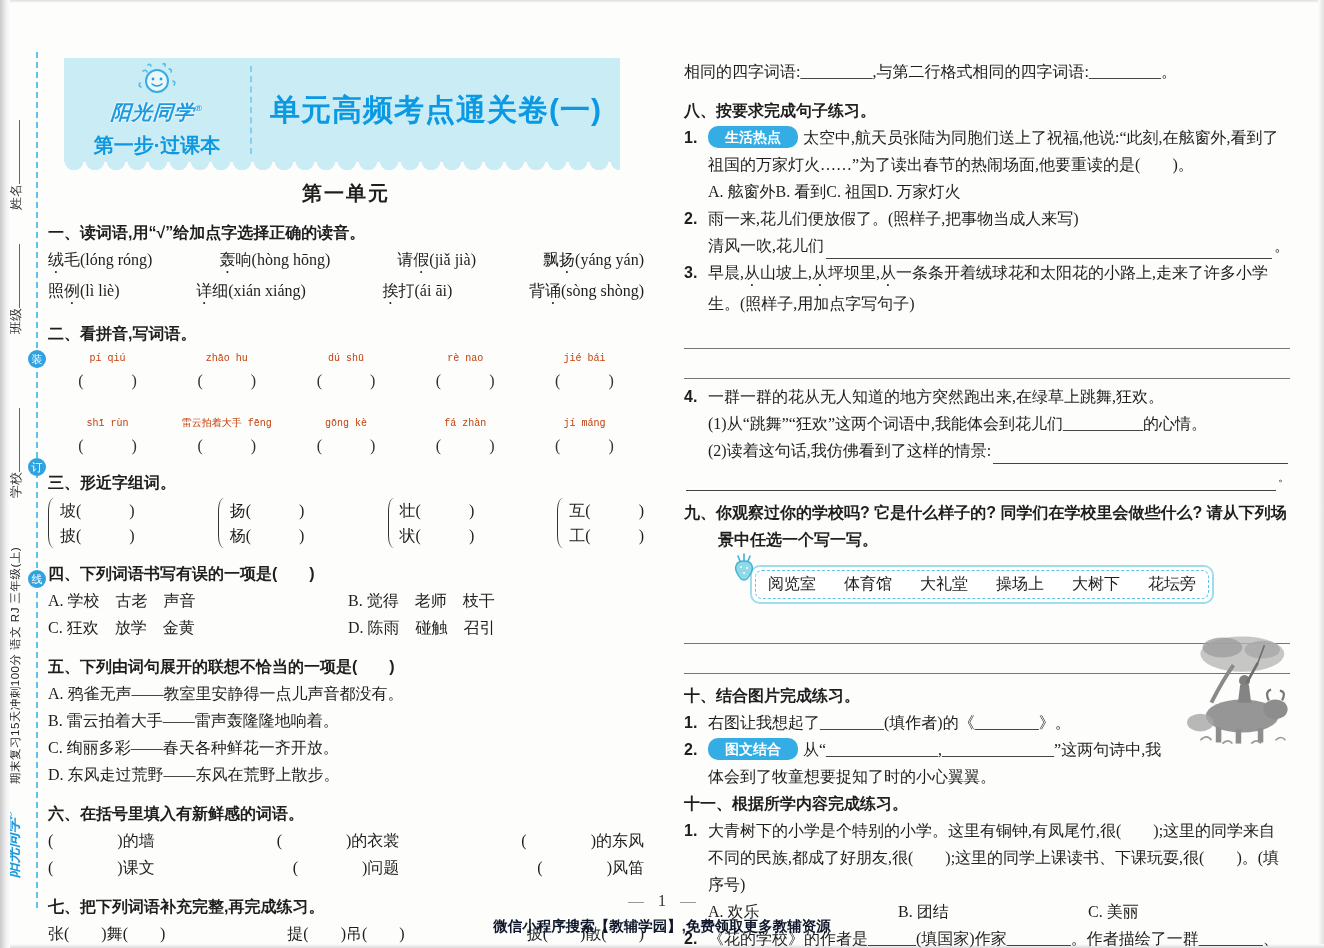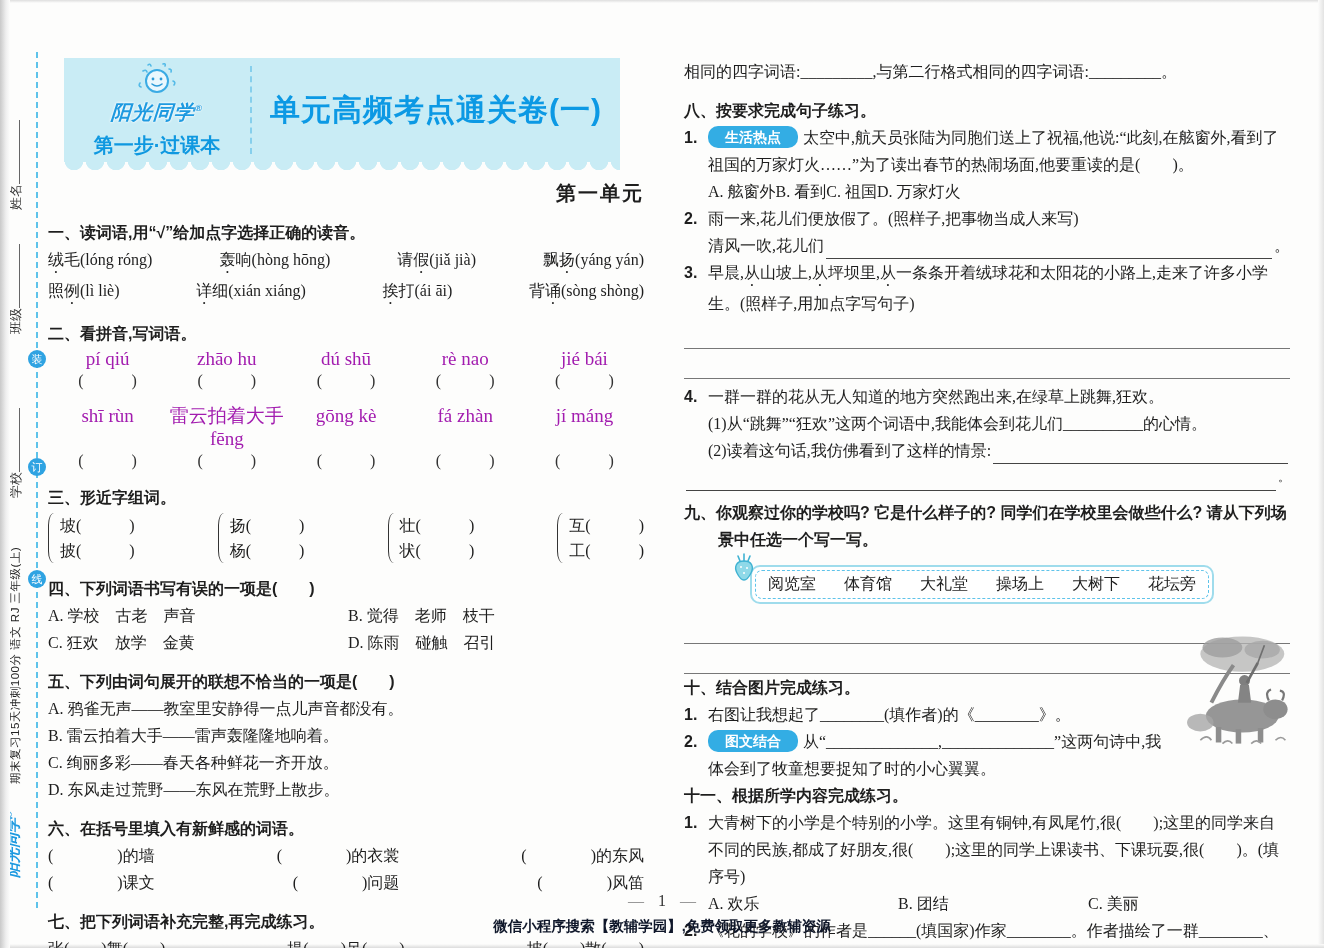--- a/index.html
+++ b/index.html
@@ -49,25 +49,25 @@
   .logo-step{color:#0f98e0;font-weight:bold;font-size:20px;margin-top:6px;
              font-family:"Liberation Sans","DejaVu Sans",sans-serif}
   .banner-divider{border-left:2px dashed #86cfec;margin:8px 0}
   .banner-title{flex:1;display:flex;align-items:center;justify-content:center;
                 color:#0c99e4;font-size:30px;font-weight:bold;letter-spacing:1px;
                 font-family:"Liberation Sans","DejaVu Sans",sans-serif}
 
   .col-left{position:absolute;left:48px;top:176px;width:596px}
   .col-right{position:absolute;left:684px;top:58px;width:606px}
 
-  .unit-title{text-align:right;font-size:20px;margin:4px 0 0 0;letter-spacing:2px}
+  .unit-title{text-align:center;font-size:20px;margin:4px 0 0 0;letter-spacing:2px}
   .sec-hd{margin-top:12px}
   .w-row{display:flex;justify-content:space-between}
   .py-grid{display:grid;grid-template-columns:repeat(5,1fr);text-align:center}
-  .pinyin{font-family:Liberation Serif, serif;color:#a21caf;font-size:19px;line-height:23px}
+  .pinyin{font-family:Liberation Mono, monospace;color:#c2410c;font-size:10px;line-height:23px}
   .bracket-row{line-height:22px;color:#333}
   .pairs{display:flex;justify-content:space-between;margin:2px 0}
   .pair{display:flex}
   .brace{width:6px;border-left:1.6px solid #333;border-top-left-radius:6px 12px;
          border-bottom-left-radius:6px 12px;margin-right:5px}
   .pair-col .line{line-height:25px;min-height:25px}
   .opt2{display:flex}
   .opt2 span:first-child{width:300px}
   .item{position:relative;padding-left:24px}
   .item > .num{position:absolute;left:0;top:0}
@@ -156,21 +156,21 @@
       <span>rè nao</span>
       <span>jié bái</span>
   </div>
   <div class="py-grid bracket-row">
     <span>(　　　)</span>
       <span>(　　　)</span>
       <span>(　　　)</span>
       <span>(　　　)</span>
       <span>(　　　)</span>
   </div>
-  <div class="py-grid pinyin" style="margin-top:12px">
+  <div class="py-grid pinyin" style="margin-top:20px">
     <span>shī rùn</span>
       <span>雷云拍着大手 fēng</span>
       <span>gōng kè</span>
       <span>fá zhàn</span>
       <span>jí máng</span>
   </div>
   <div class="py-grid bracket-row">
     <span>(　　　)</span>
       <span>(　　　)</span>
       <span>(　　　)</span>
@@ -305,21 +305,21 @@
     <span class="scene-word">阅览室</span>
     <span class="scene-word">体育馆</span>
     <span class="scene-word">大礼堂</span>
     <span class="scene-word">操场上</span>
     <span class="scene-word">大树下</span>
     <span class="scene-word">花坛旁</span>
   </div>
   <div class="rule"></div>
   <div class="rule"></div>
 
-  <div class="line hd" style="margin-top:0">十、结合图片完成练习。</div>
+  <div class="line hd" style="margin-top:8px">十、结合图片完成练习。</div>
   <div class="item line narrow">
     <span class="num">1.</span><span>右图让我想起了________(填作者)的《________》。</span>
   </div>
   <div class="item line narrow">
     <span class="num">2.</span>
     <span class="pill">图文结合</span><span>从“______________,______________”这两句诗中,我体会到了牧童想要捉知了时的小心翼翼。</span>
   </div>
 
   <div class="line hd">十一、根据所学内容完成练习。</div>
   <div class="item line">

